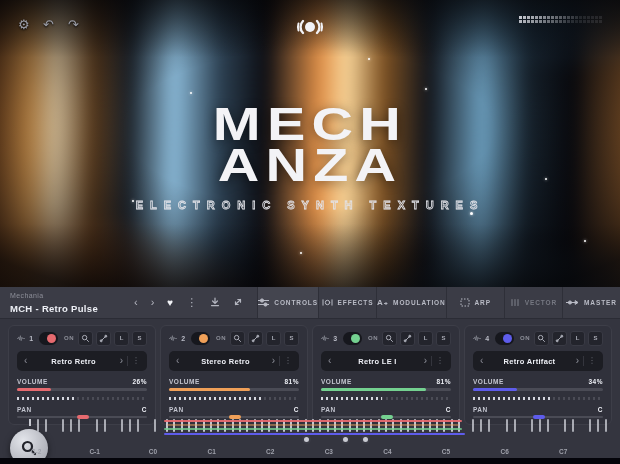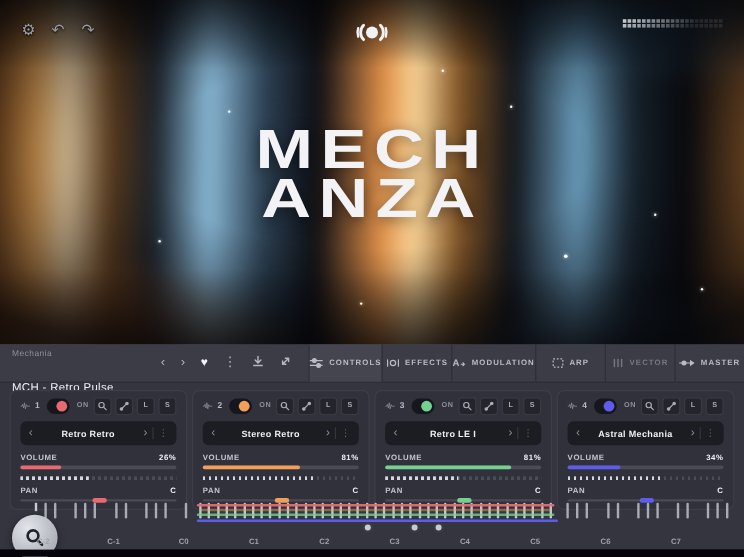--- a/index.html
+++ b/index.html
@@ -31,21 +31,21 @@
   .hero-title{font-size:46px;font-weight:bold;color:#f3f3f6;line-height:.9;letter-spacing:5px;
       transform:scaleX(1.25);text-shadow:0 2px 10px rgba(0,0,0,.45)}
   .hero-sub{margin-top:12px;font-size:11px;font-weight:bold;letter-spacing:7px;color:rgba(240,240,246,.07);
       -webkit-text-stroke:.8px #e3e4ea}
 
   
   .panel{position:absolute;left:0;top:287px;width:620px;height:171px;background:#34353f;color:#c6c8d2}
   .phead{display:flex;height:31px;background:#3b3c46;border-bottom:1px solid #2b2c35}
   .phead-left{width:116px;padding:5px 0 0 10px}
   .lib{font-size:7px;color:#8d8f99;letter-spacing:.4px}
-  .preset{font-size:9.5px;font-weight:normal;color:#eef0f6;margin-top:19px;letter-spacing:.3px;white-space:nowrap}
+  .preset{font-size:9.5px;font-weight:bold;color:#eef0f6;margin-top:4px;letter-spacing:.3px;white-space:nowrap}
   .phead-icons{display:flex;align-items:center;gap:13px;padding:0 14px 0 8px}
   .hicon{color:#b4b6c0;font-size:11px;line-height:1;cursor:pointer}
   .hicon.heart{color:#f2f3f7;font-size:10px}
   .tabs{flex:1;display:flex}
   .tab{flex:1;display:flex;align-items:center;justify-content:center;gap:5px;border-left:1px solid #2e2f38;
        font-size:6.5px;font-weight:bold;letter-spacing:.9px;color:#b9bbc5;cursor:pointer;white-space:nowrap}
   .tab.active{background:#44454f}
   .tab.dim{color:#767882}
   .tab svg{flex:none}
 
@@ -165,20 +165,21 @@
       <div class="dg" style="opacity: 0.12;"></div>
       <div class="dg" style="opacity: 0.12;"></div>
       <div class="dg" style="opacity: 0.12;"></div>
       <div class="dg" style="opacity: 0.12;"></div>
       <div class="dg" style="opacity: 0.12;"></div>
     </div>
 
   <div class="hero-text">
     <div class="hero-title">MECH</div>
     <div class="hero-title">ANZA</div>
+    <div class="hero-sub">ELECTRONIC SYNTH TEXTURES</div>
   </div>
 </div>
 
 <div class="panel">
 
   <div class="phead">
     <div class="phead-left">
       <div class="lib">Mechania</div>
       <div class="preset">MCH - Retro Pulse</div>
     </div>
@@ -460,21 +461,21 @@
                   <circle cx="6.8" cy="2.2" r="1"></circle>
                 </g>
               </svg>
             </span>
           <span class="sbtn">L</span>
           <span class="sbtn">S</span>
         </span>
       </div>
       <div class="selector">
         <span class="sel-chev">‹</span>
-        <span class="sel-name">Astral Mechania</span>
+        <span class="sel-name">Retro Artifact</span>
         <span class="sel-chev">›</span>
         <span class="sel-div"></span>
         <span class="sel-menu">⋮</span>
       </div>
       <div class="vrow">
         <span>VOLUME</span>
         <span class="vval">34%</span>
       </div>
       <div class="slider">
           <span class="fill" style="width: 34%; background: rgb(94, 92, 235);"></span>

